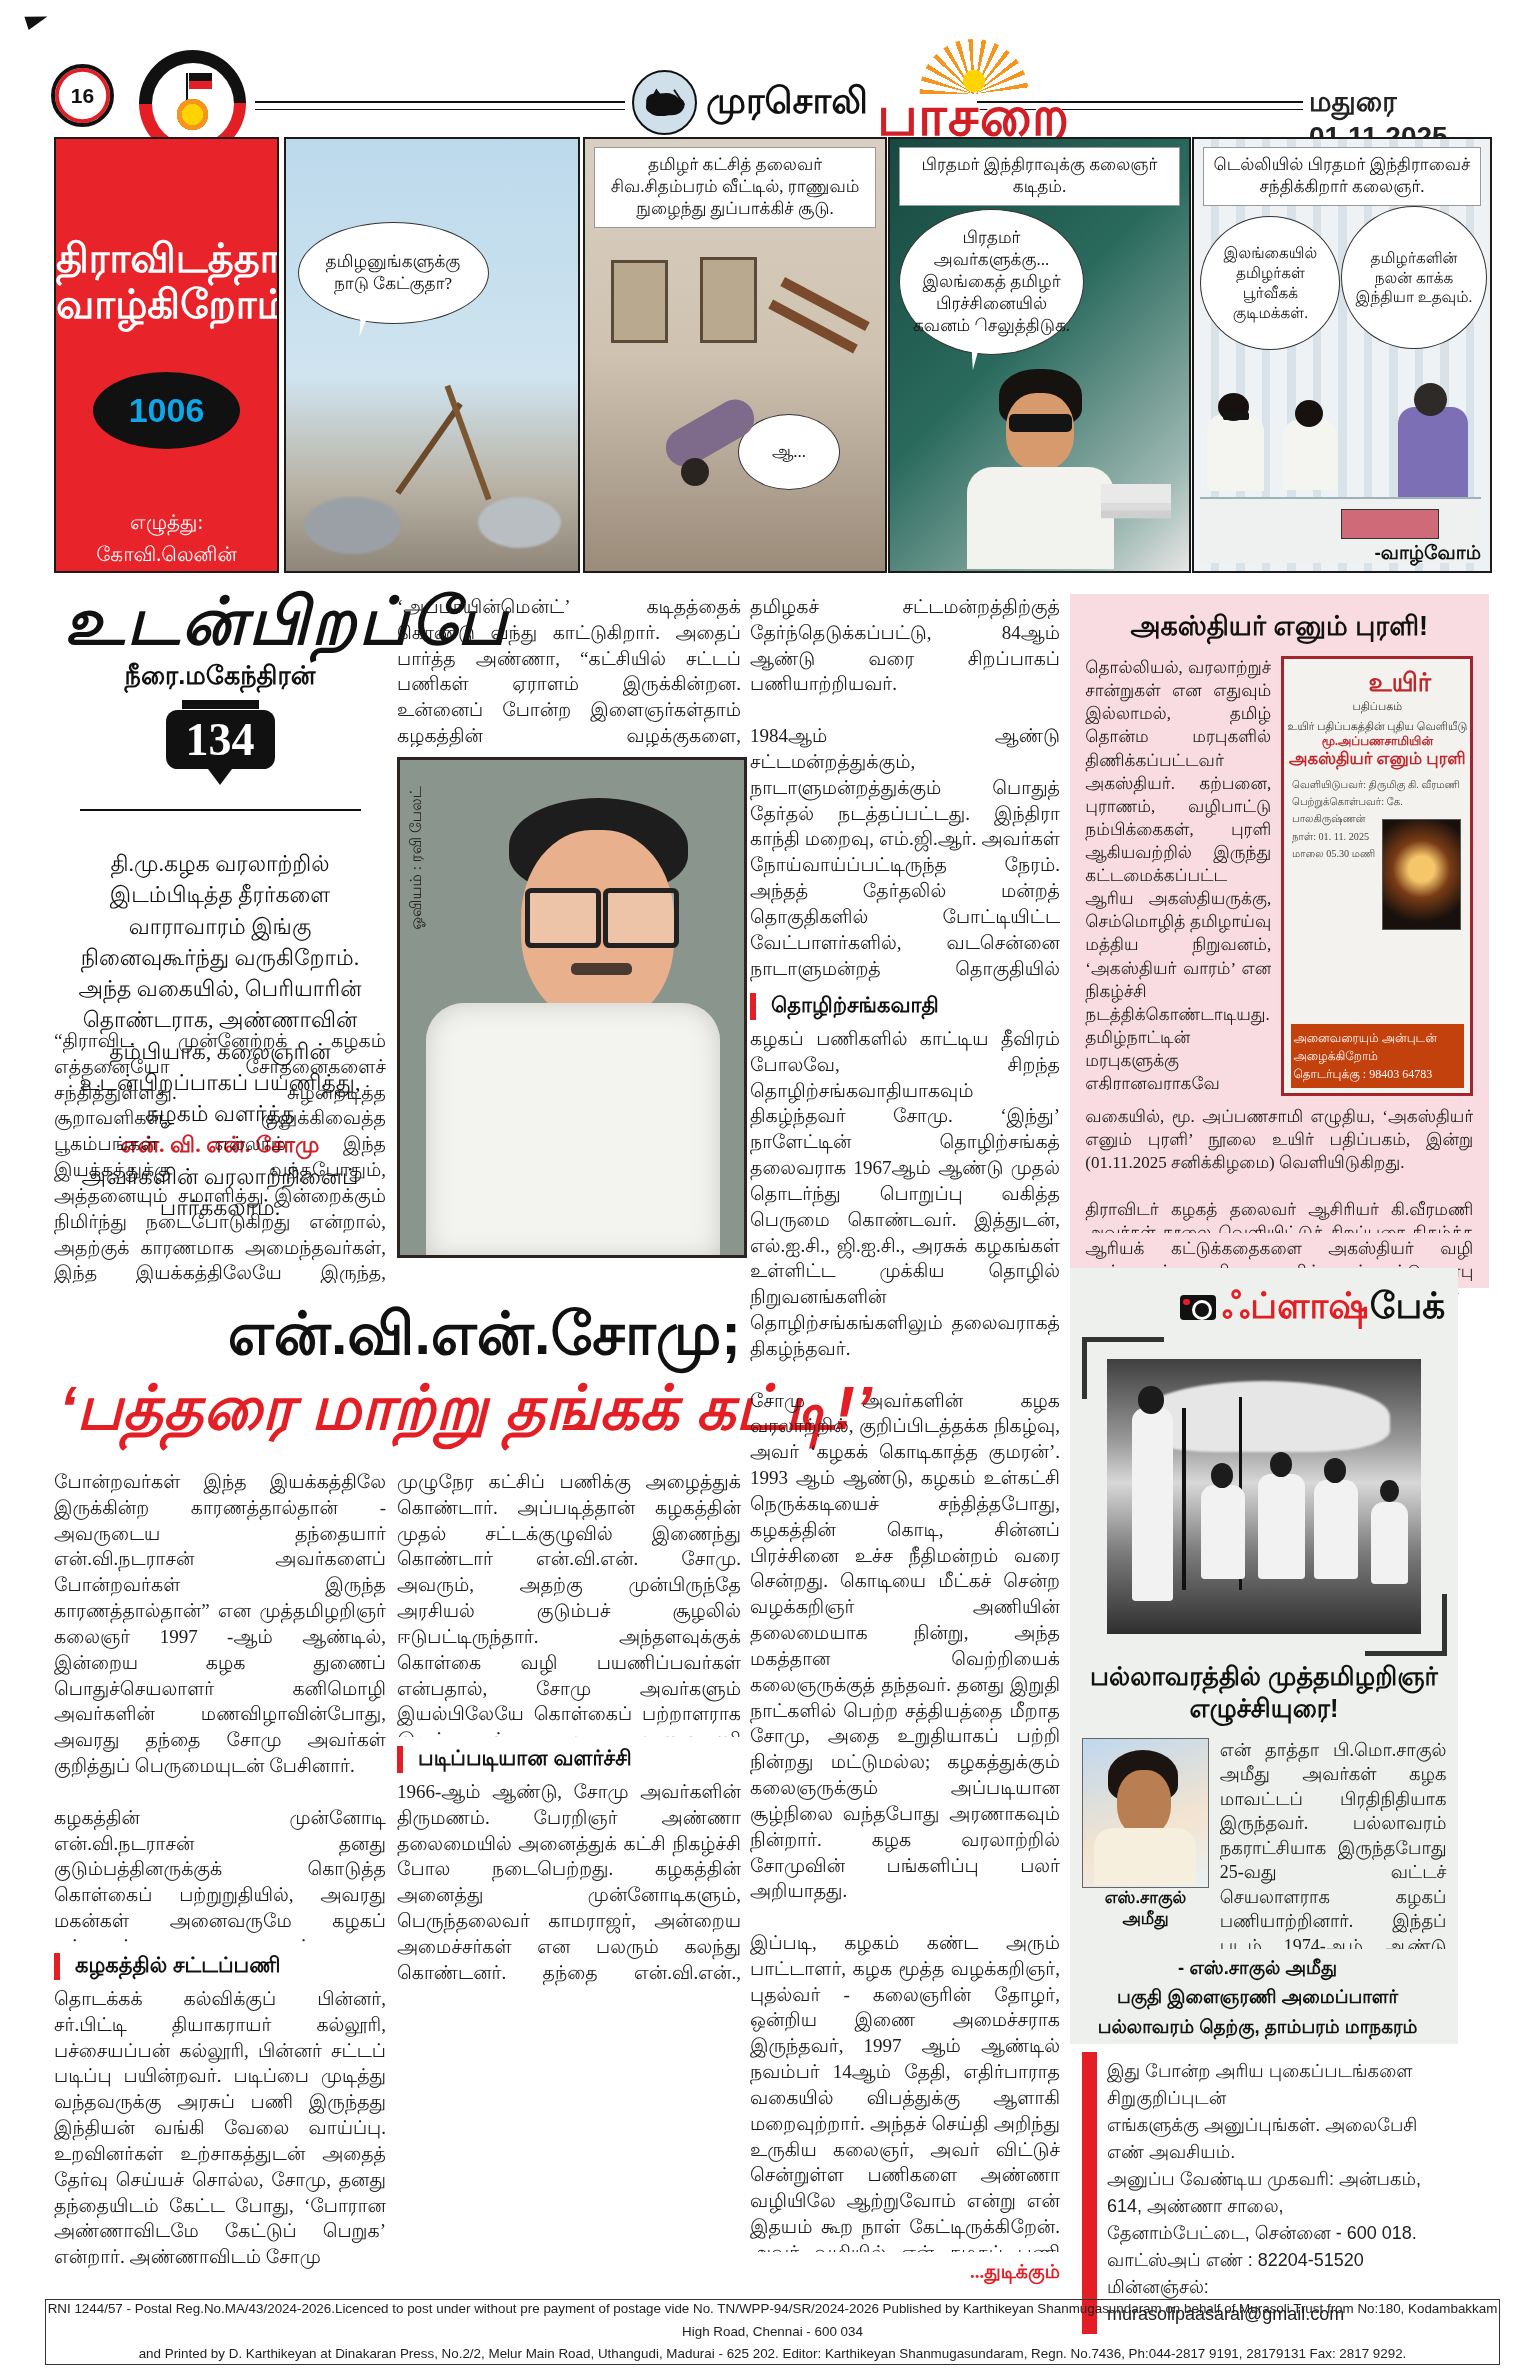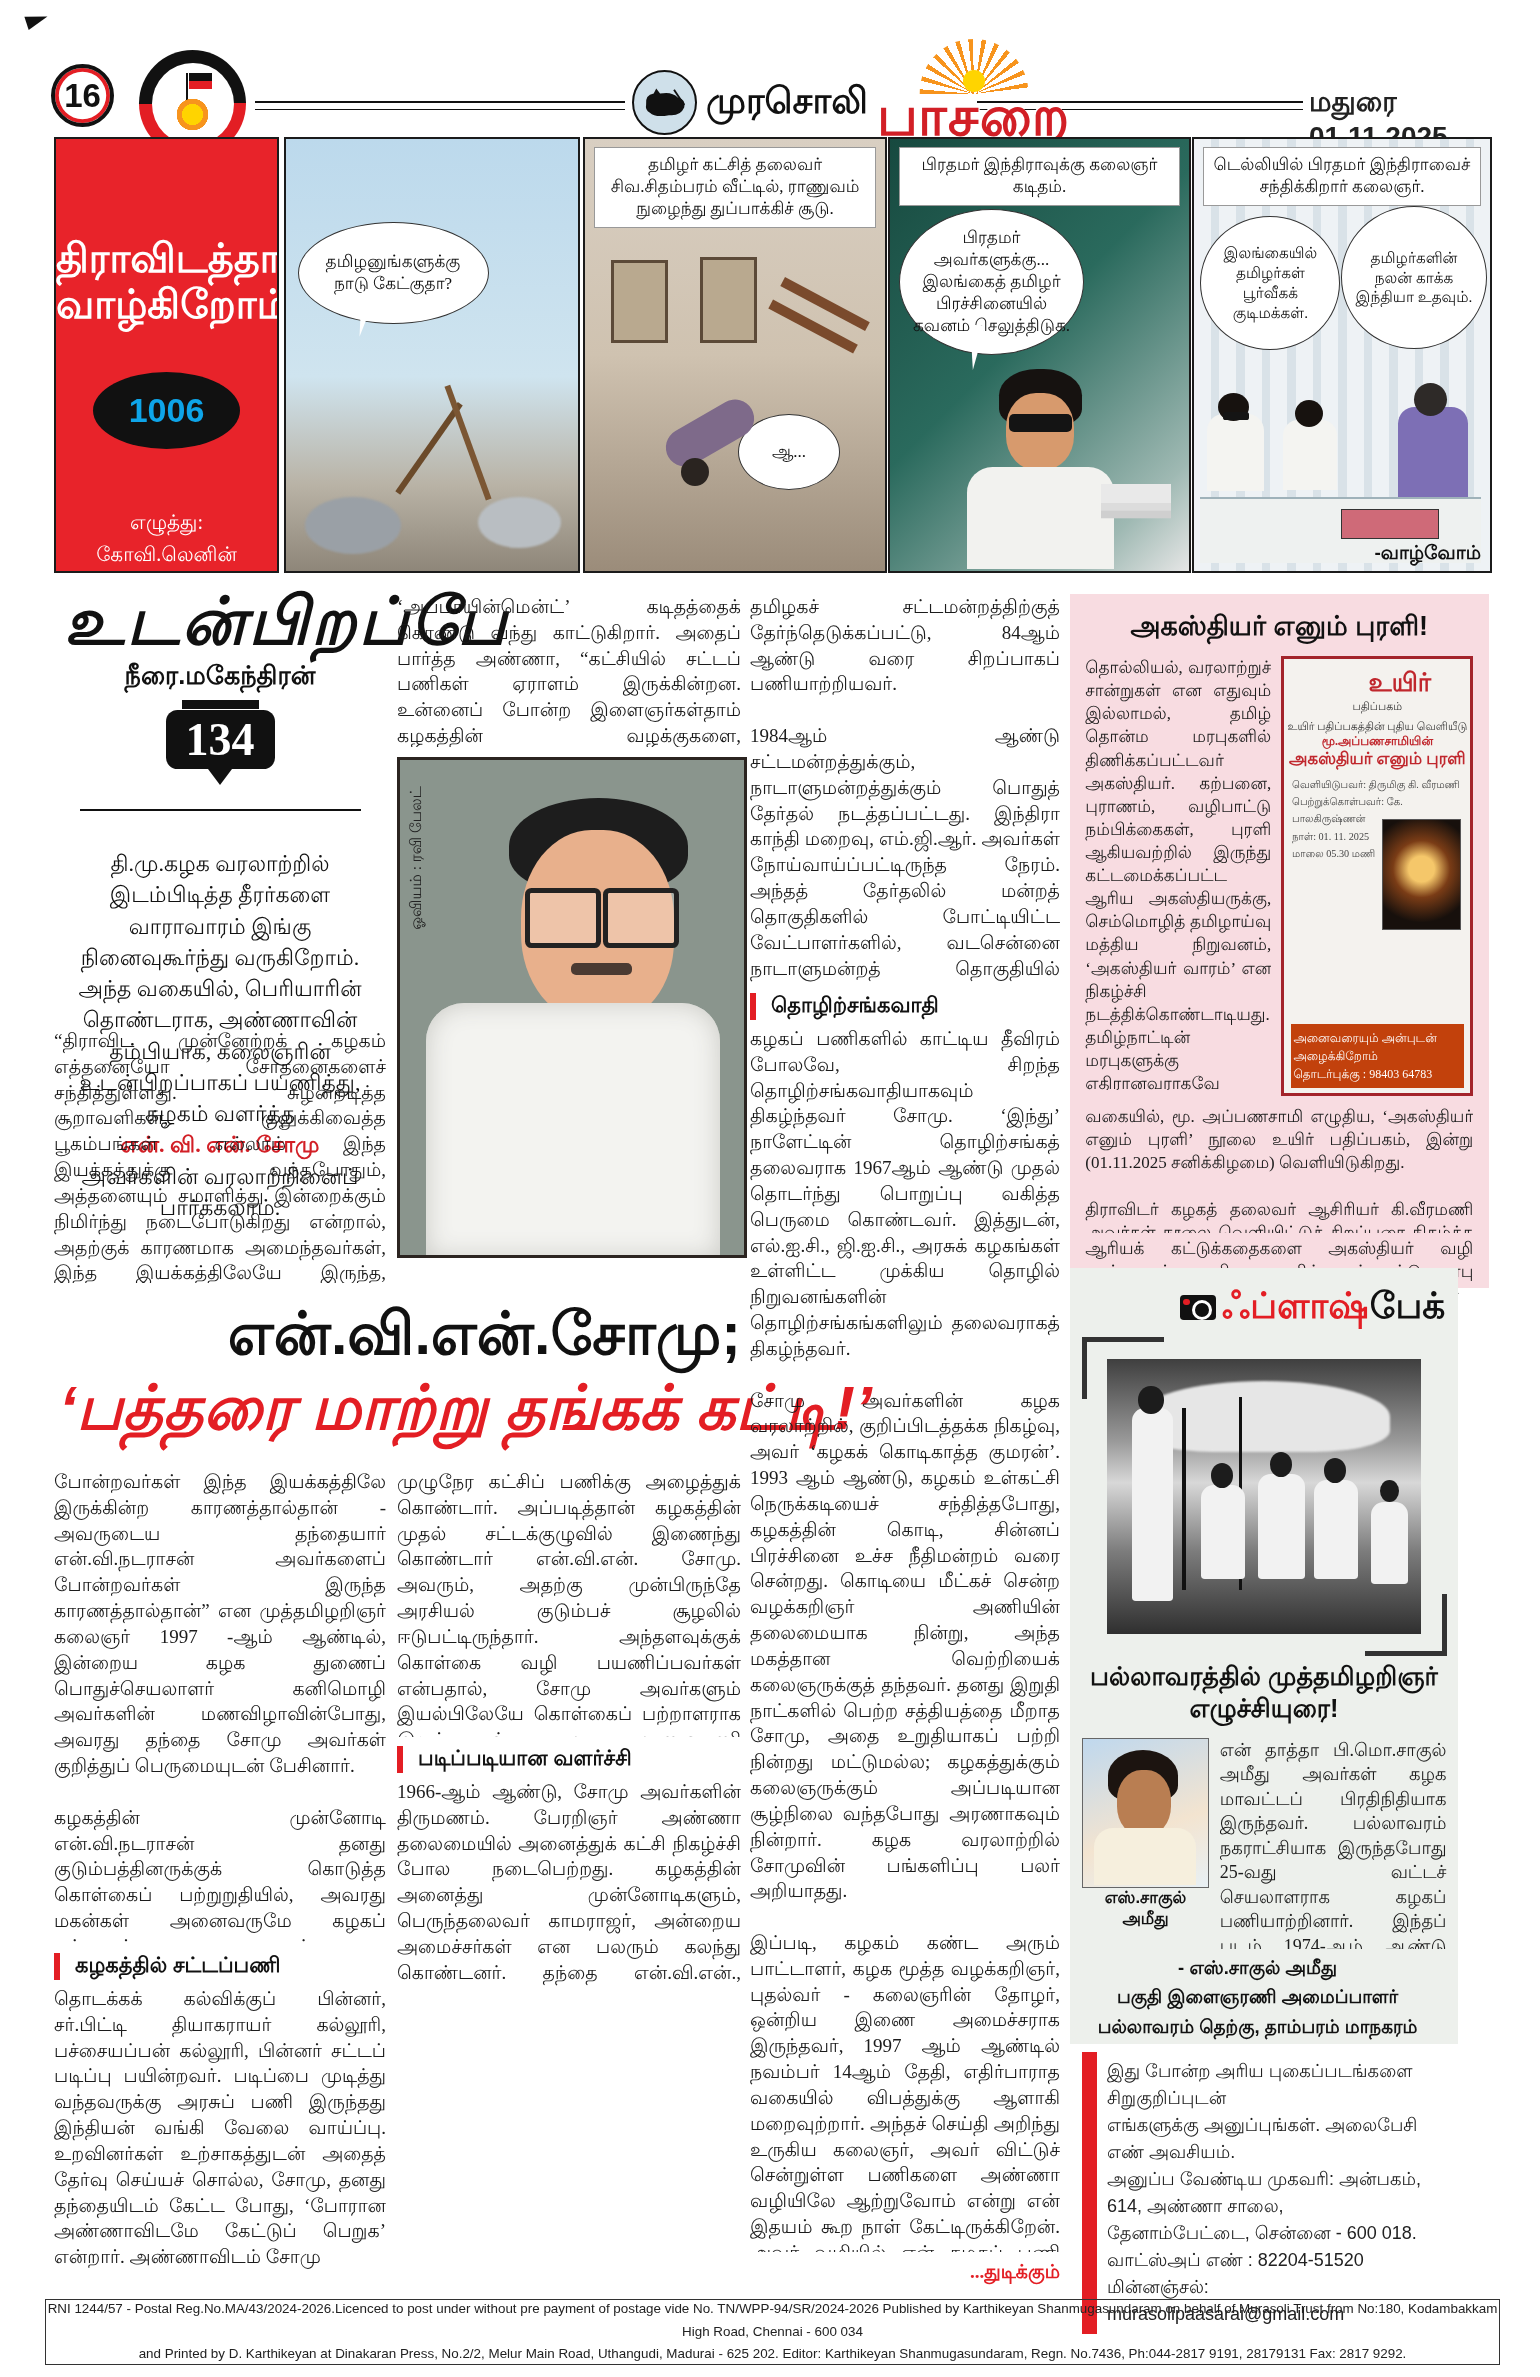--- a/index.html
+++ b/index.html
@@ -4,21 +4,21 @@
 <style>
   html,body{margin:0;padding:0;background:#d9d9d9;}
   #page{position:relative;width:1541px;height:2377px;background:#ffffff;
         font-family:"Liberation Serif",serif;color:#111;overflow:hidden;}
   .abs{position:absolute;}
   .jtext{white-space:pre-line;text-align:justify;font-size:19px;line-height:1.36;color:#1c1c1c;overflow:hidden;}
   .centertext{white-space:pre-line;text-align:center;}
   
   .pagenum{width:55px;height:55px;border-radius:50%;border:4.5px solid #111;box-shadow:0 0 0 3.8px #e31e24 inset;
            display:flex;align-items:center;justify-content:center;font-family:"Liberation Sans",sans-serif;
-           font-weight:bold;font-size:33px;}
+           font-weight:bold;font-size:21px;}
   .dmklogo{width:107px;height:107px;border-radius:50%;
            background:conic-gradient(#111 0 25%, #e31e24 25% 50%, #e31e24 50% 75%, #111 75% 100%);
            display:flex;align-items:center;justify-content:center;}
   .dmklogo .inner{width:82px;height:82px;border-radius:50%;background:#fff;position:relative;overflow:hidden;}
   .dmklogo .sun{position:absolute;left:22px;top:33px;width:37px;height:37px;border-radius:50%;
                 background:radial-gradient(#ffd400 0 40%, #f7941d 41% 60%, transparent 61%);}
   .dmklogo .flag{position:absolute;left:37px;top:10.2px;width:23px;height:16.6px;
                  background:linear-gradient(#111 0 50%, #e31e24 50% 100%);}
   .dmklogo .pole{position:absolute;left:34px;top:10.2px;width:2.6px;height:51px;background:#111;}
   .dblrule{height:6.4px;border-top:2.6px solid #111;border-bottom:1.9px solid #111;}

